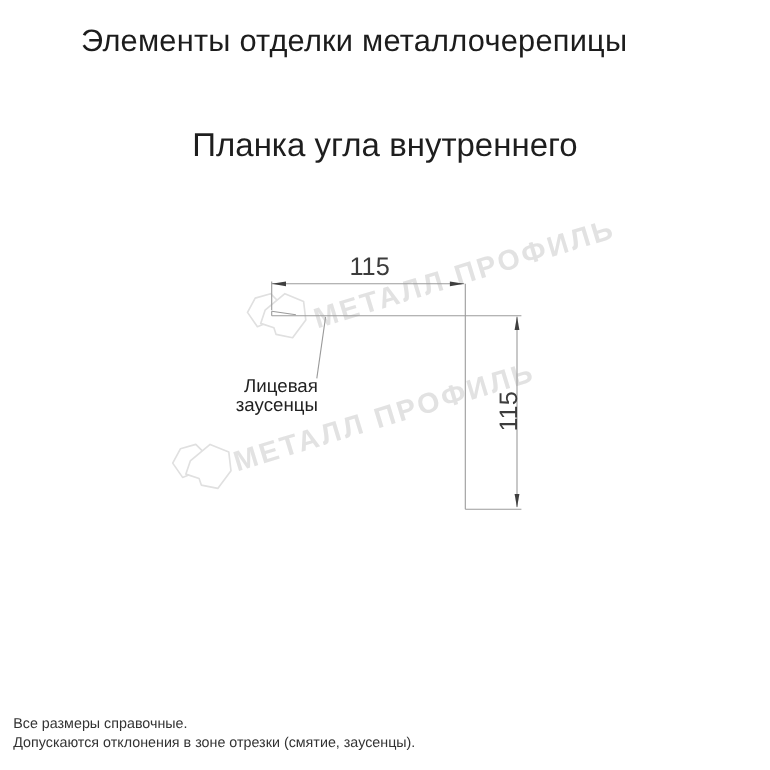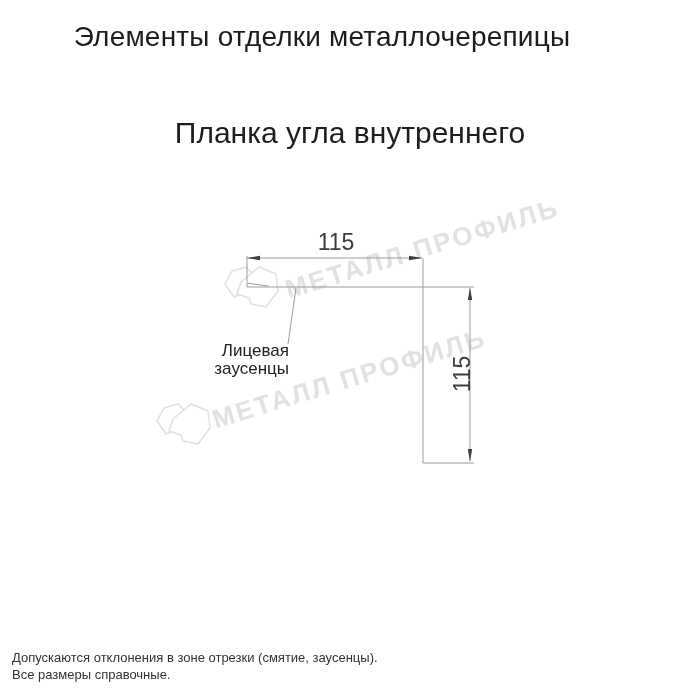--- a/index.html
+++ b/index.html
@@ -105,18 +105,18 @@
     <div class="dim-label dim-h">115</div>
 
     <div class="dim-label dim-v">115</div>
 
     <div class="face-label">
       <div>Лицевая</div>
       <div>заусенцы</div>
     </div>
 
     <div class="footer">
+      <div>Все размеры справочные.</div>
       <div>Допускаются отклонения в зоне отрезки (смятие, заусенцы).</div>
-      <div>Все размеры справочные.</div>
     </div>
   </div>
 
 </div>
 
 </body></html>

